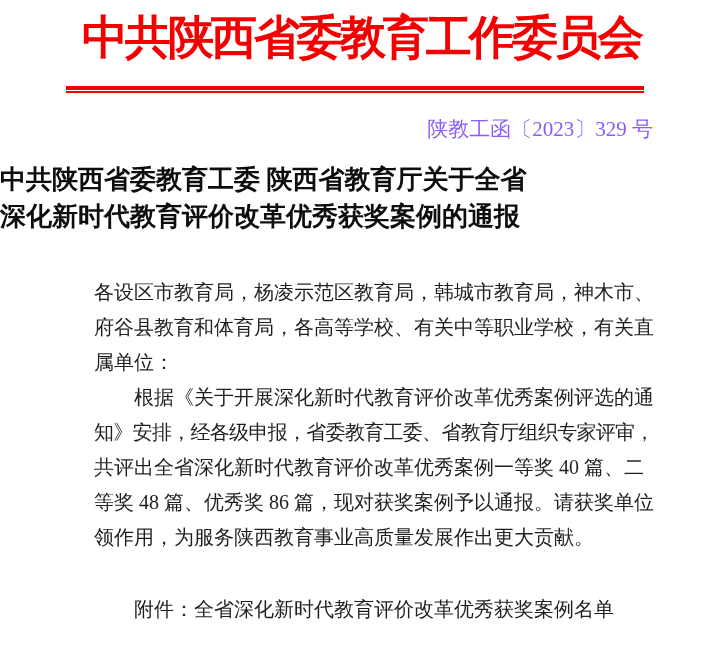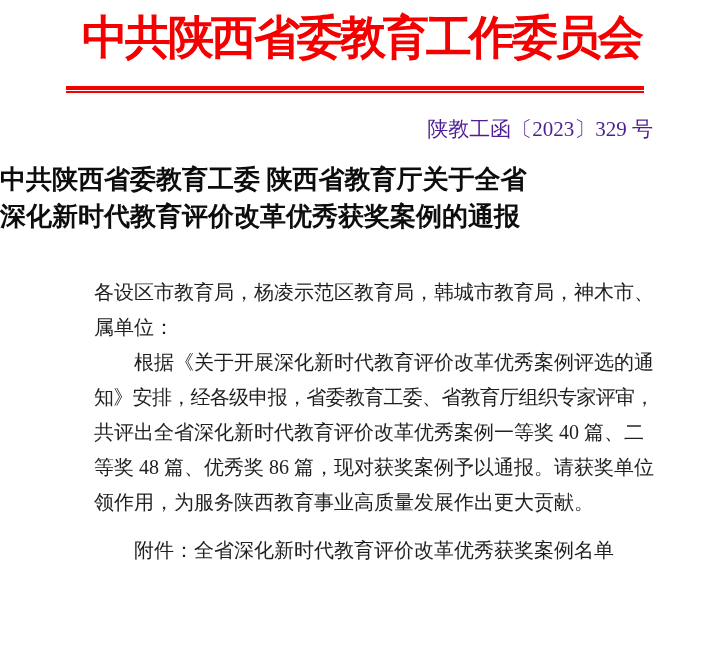--- a/index.html
+++ b/index.html
@@ -40,21 +40,21 @@
     background: #ffffff;
     border-top: 4px solid #f40000;
     border-bottom: 2px solid #f40000;
   }
   
   .doc-number {
     position: absolute;
     top: 115px;
     right: 70px;
     font-size: 21px;
-    color: #4c1d95;
+    color: #8b5cf6;
     white-space: pre;
   }
   
   .doc-title {
     position: absolute;
     top: 161px;
     left: 0;
     right: 0;
     text-align: left;
     color: #0d0d0d;
@@ -78,21 +78,21 @@
   .body-line {
     white-space: pre;
   }
   .body-line.indent {
     padding-left: 40px;
   }
   .body-line.tight {
     letter-spacing: -0.7px;
   }
   .attachment-line {
-    margin-top: 13px;
+    margin-top: 37px;
     padding-left: 40px;
     white-space: pre;
     font-size: 20px;
     line-height: 35px;
     color: #1f1f1f;
   }
 </style>
 </head>
 <body>
 
@@ -104,20 +104,21 @@
 
   <div class="doc-number">陕教工函〔2023〕329 号</div>
 
   <div class="doc-title">
     <div class="title-line">中共陕西省委教育工委 陕西省教育厅关于全省</div>
     <div class="title-line">深化新时代教育评价改革优秀获奖案例的通报</div>
   </div>
 
   <div class="body-block">
     <div class="body-line">各设区市教育局，杨凌示范区教育局，韩城市教育局，神木市、</div>
+    <div class="body-line">府谷县教育和体育局，各高等学校、有关中等职业学校，有关直</div>
     <div class="body-line">属单位：</div>
     <div class="body-line indent">根据《关于开展深化新时代教育评价改革优秀案例评选的通</div>
     <div class="body-line tight">知》安排，经各级申报，省委教育工委、省教育厅组织专家评审，</div>
     <div class="body-line">共评出全省深化新时代教育评价改革优秀案例一等奖 40 篇、二</div>
     <div class="body-line">等奖 48 篇、优秀奖 86 篇，现对获奖案例予以通报。请获奖单位</div>
     <div class="body-line">领作用，为服务陕西教育事业高质量发展作出更大贡献。</div>
     <div class="attachment-line">附件：全省深化新时代教育评价改革优秀获奖案例名单</div>
   </div>
 
 </div>

